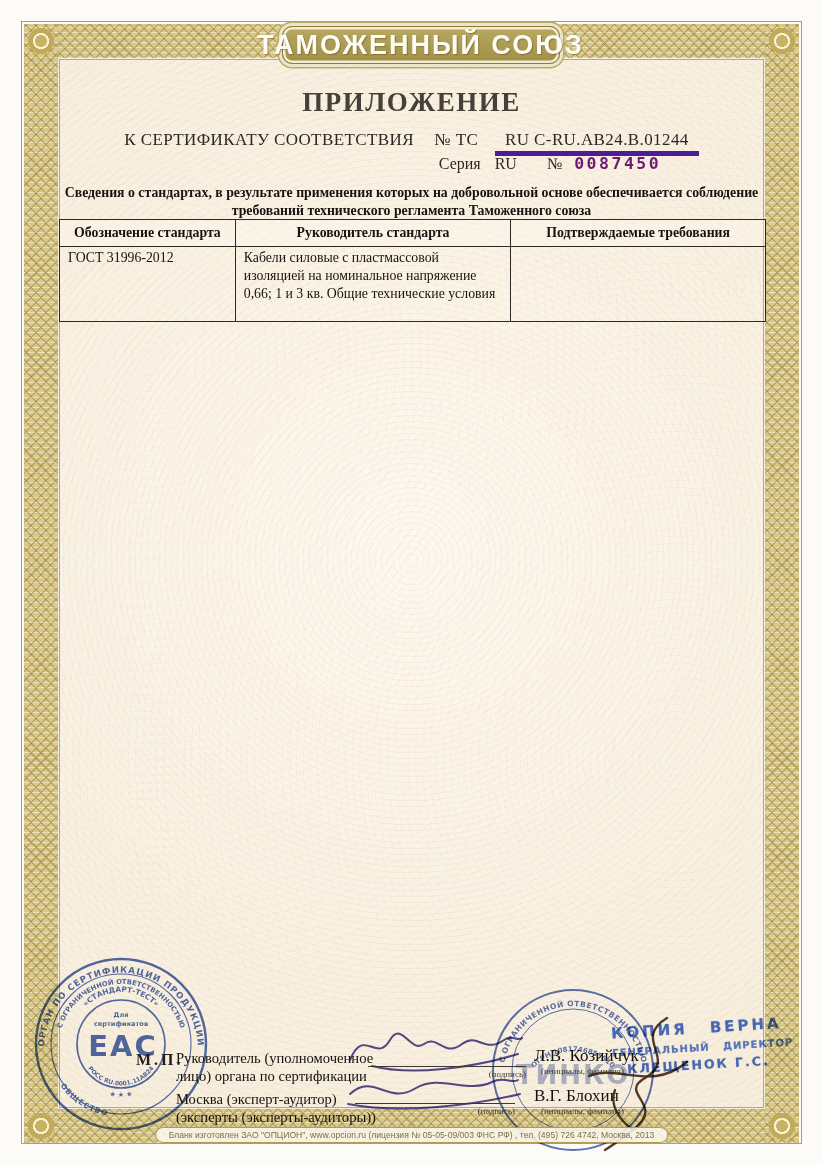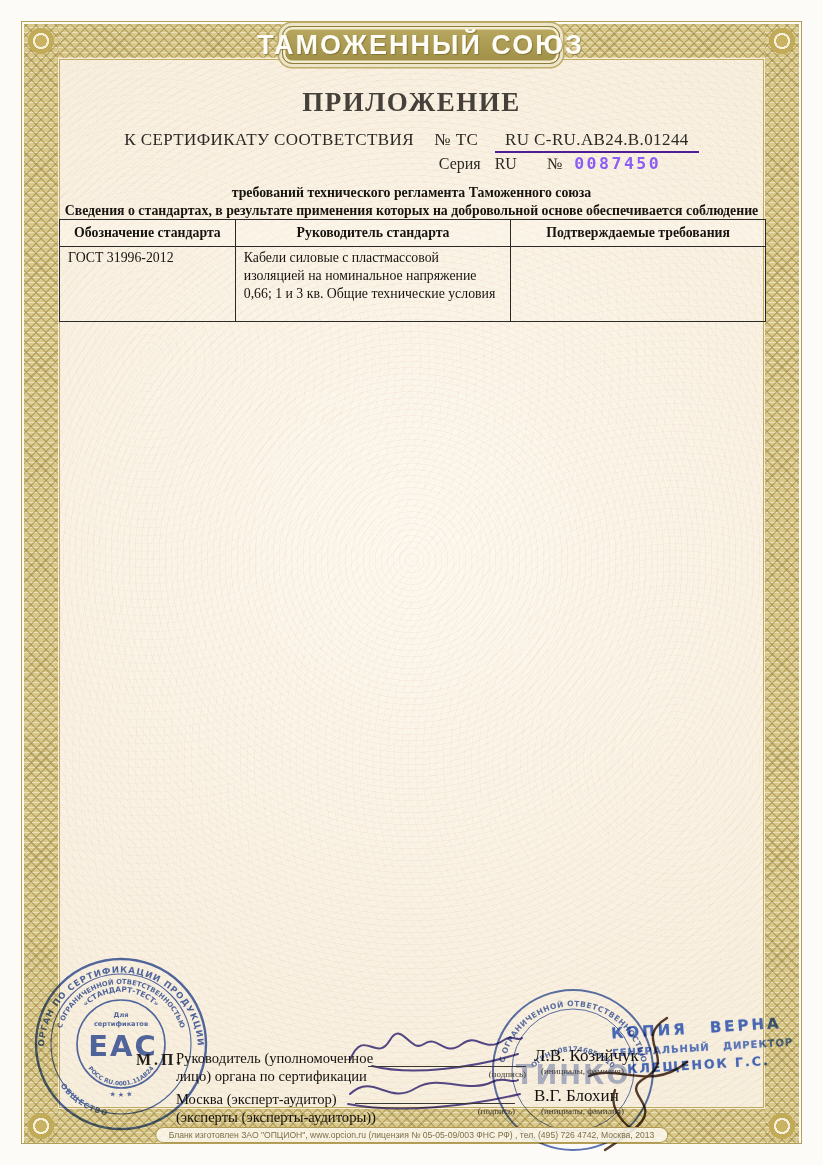--- a/index.html
+++ b/index.html
@@ -54,30 +54,30 @@
   
   .title {
     position:absolute; top:87px; left:0; width:100%; text-align:center;
     font-size:27px; font-weight:bold; letter-spacing:1.5px; color:#45403a;
   }
   .cert-row {
     position:absolute; top:130px; left:0; width:100%; text-align:center;
     font-size:17px; color:#2c2924; letter-spacing:.4px; white-space:nowrap;
   }
   .cert-prefix { margin-left:16px; }
-  .cert-number { margin-left:12px; padding:0 10px 2px 10px; border-bottom:2px solid #4c1d95; }
+  .cert-number { margin-left:12px; padding:0 10px 2px 10px; border-bottom:5px solid #4c1d95; }
   .series-row {
     position:absolute; top:154px; left:330px; width:440px; text-align:center;
     font-size:16px; color:#2c2924; white-space:nowrap;
   }
   .series-val { margin-left:10px; }
   .serial-no-sign { margin-left:26px; }
   .serial {
     margin-left:8px; font-family:"DejaVu Sans Mono", monospace; font-weight:bold;
-    font-size:16.5px; letter-spacing:2.5px; color:#8b5cf6;
+    font-size:16.5px; letter-spacing:2.5px; color:#701a75;
   }
   .intro {
     position:absolute; top:184px; left:50px; width:723px; text-align:center;
     font-weight:bold; font-size:13.8px; line-height:1.28; color:#17130f;
   }
   
   .tbl-wrap { position:absolute; top:219px; left:59px; width:707px; }
   table { border-collapse:collapse; width:100%; font-size:13.8px; color:#161310;padding-left:34px; }
   th,td { border:1.3px solid #2b2a26; }
   th { font-weight:bold; text-align:center; padding:3px 4px; height:20px; background:rgba(252,248,238,.4); }
@@ -154,22 +154,22 @@
   </div>
 
   <div class="series-row">
     <span>Серия</span>
     <span class="series-val">RU</span>
     <span class="serial-no-sign">№</span>
     <span class="serial">0087450</span>
   </div>
 
   <div class="intro">
+    <div>Сведения о стандартах, в результате применения которых на добровольной основе обеспечивается соблюдение</div>
     <div>требований технического регламента Таможенного союза</div>
-    <div>Сведения о стандартах, в результате применения которых на добровольной основе обеспечивается соблюдение</div>
   </div>
 
   <div class="tbl-wrap">
     <table>
       <colgroup>
           <col style="width:176px">
           <col style="width:276px">
           <col style="width:255px">
         </colgroup>
       <thead>

